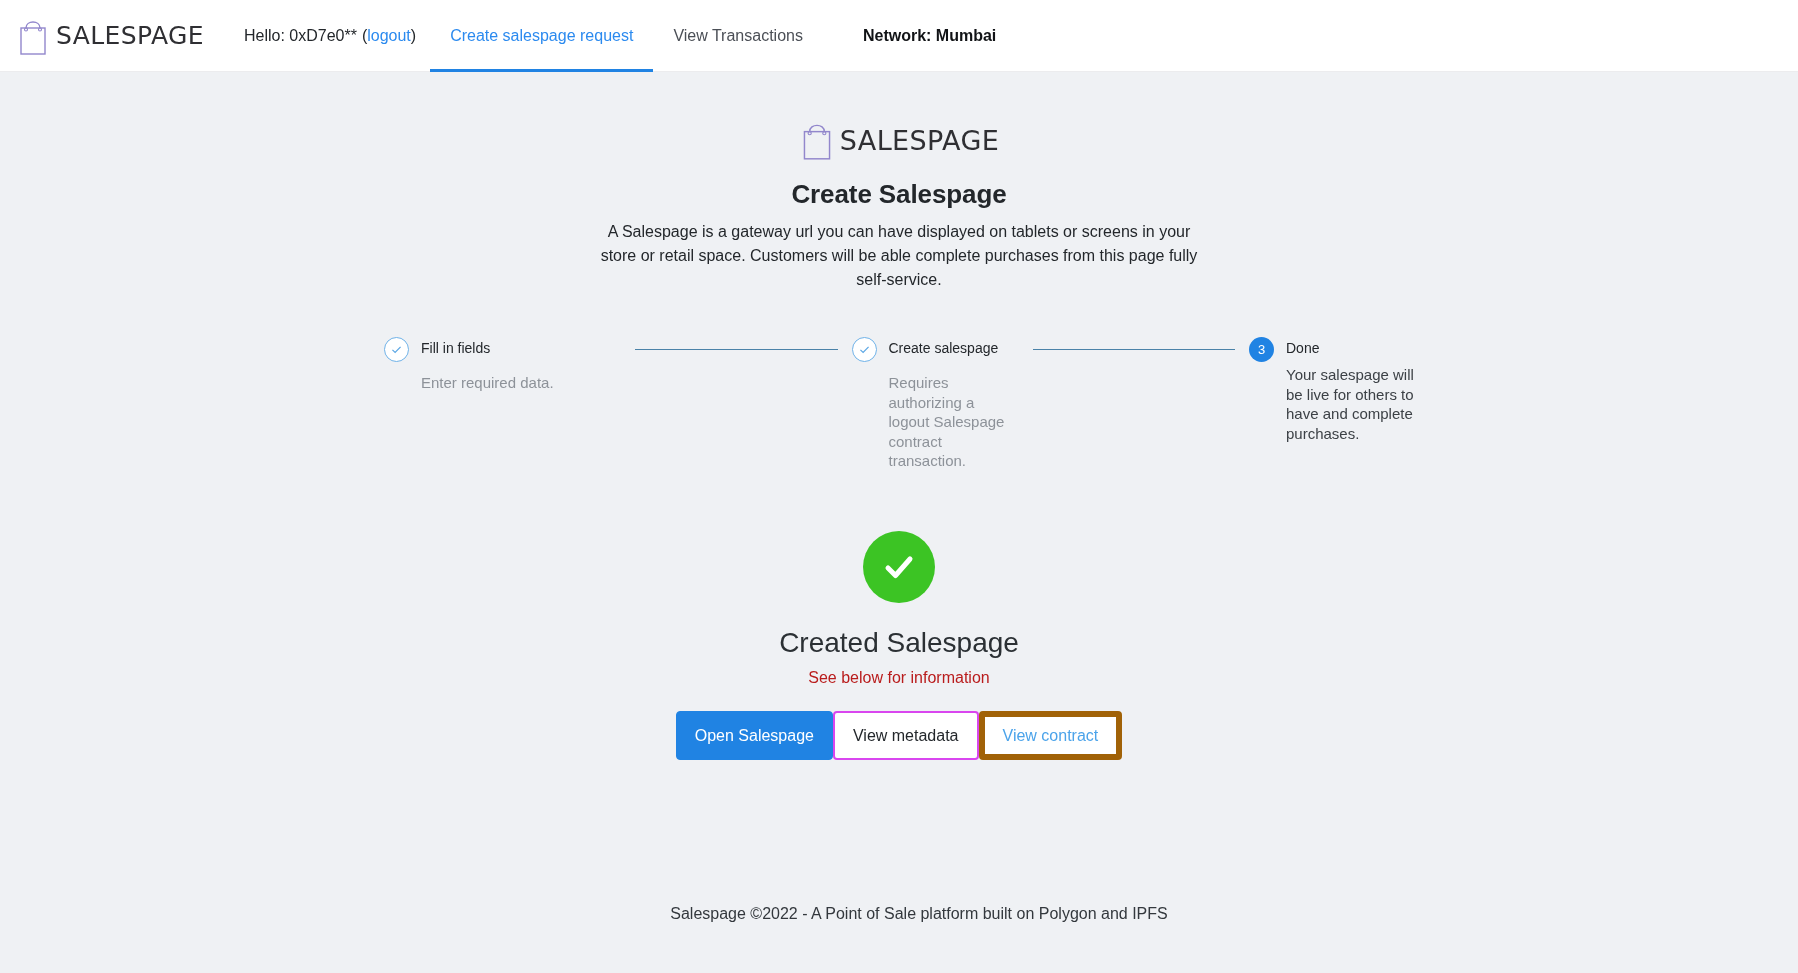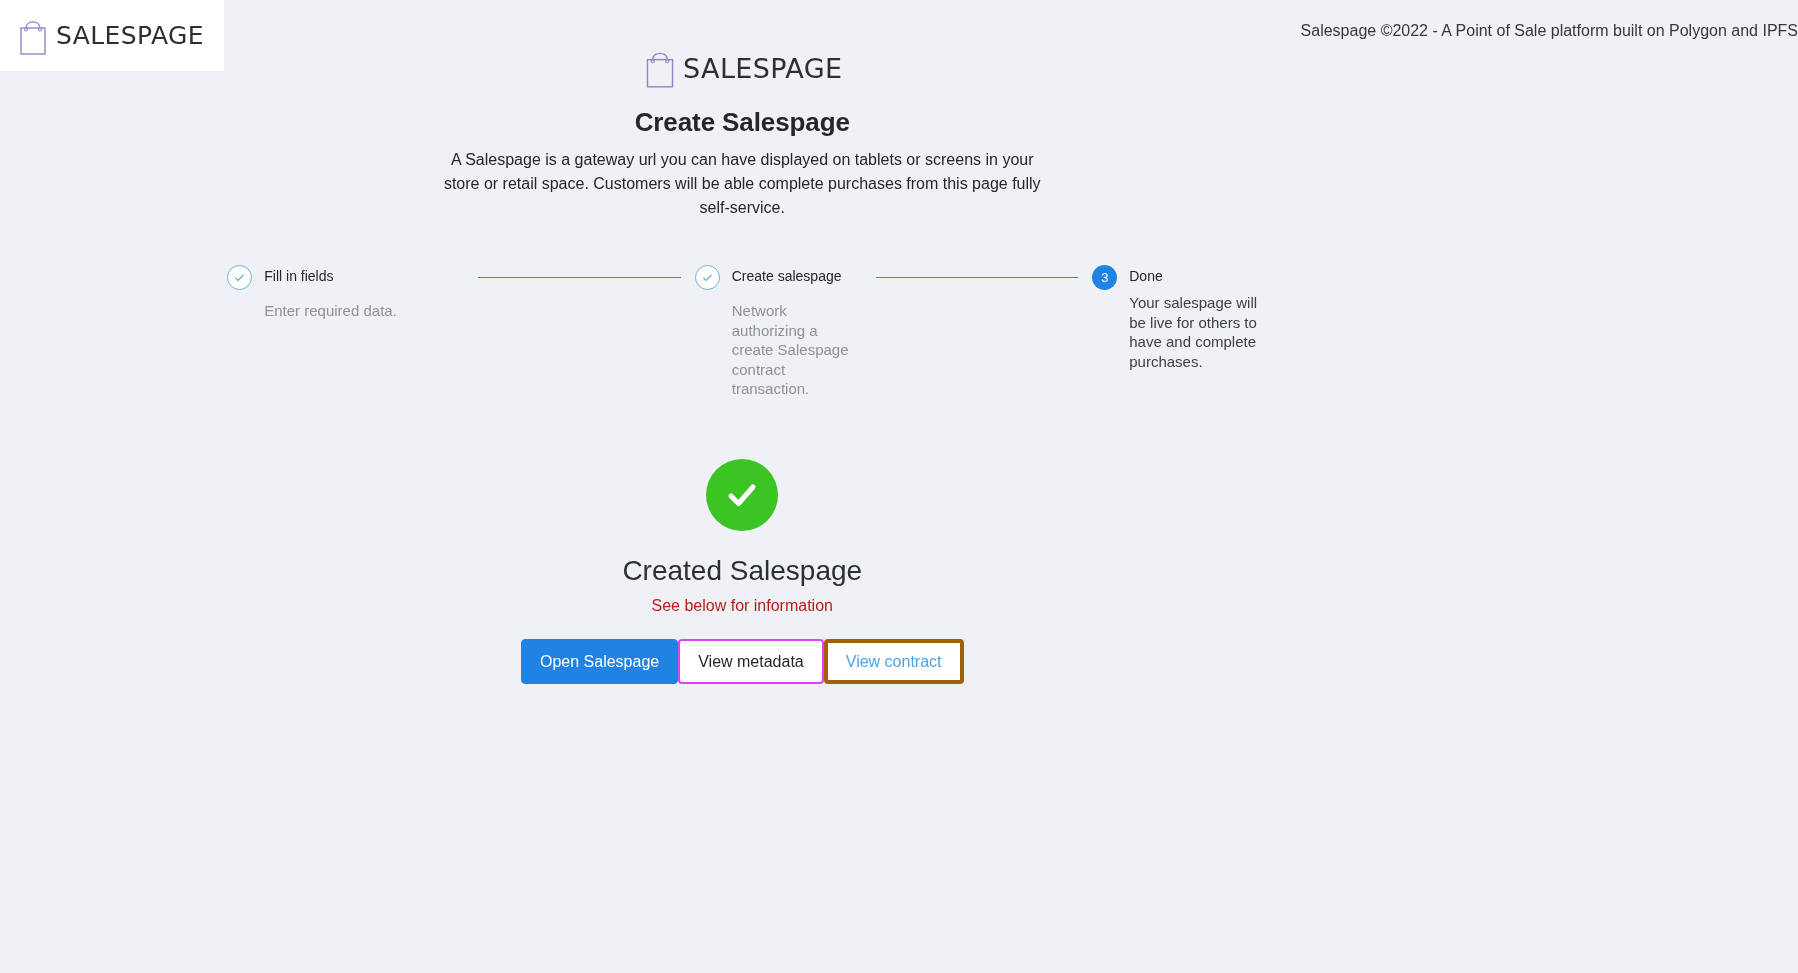--- a/index.html
+++ b/index.html
@@ -10,20 +10,21 @@
     background: #eff1f4;
     color: #212529;
     overflow: hidden;
   }
   .page {
     position: relative;
     width: 1798px;
     height: 973px;
     background: #eff1f4;
     display: flex;
+    flex-direction: column;
   }
 
   
   .header {
     position: relative;
     height: 72px;
     min-height: 72px;
     background: #ffffff;
     display: flex;
     align-items: center;
@@ -202,21 +203,21 @@
     border: 1px solid #2083e3;
   }
   .btn-light {
     background: #ffffff;
     color: #23272b;
     border: 2px solid #d946ef;
   }
   .btn-outline {
     background: #ffffff;
     color: #4ba3ea;
-    border: 4px solid #a16207;
+    border: 6px solid #a16207;
     text-align: right;
   }
 
   
   .footer {
     height: 90px;
     display: flex;
     align-items: flex-start;
     justify-content: center;
     padding-top: 22px;
@@ -236,20 +237,37 @@
         <svg class="bag-icon" width="34" height="44" viewBox="0 0 34 44">
           <path d="M10 14 C10 6, 24 6, 24 14" fill="none" stroke="#9287cc" stroke-width="1.4"></path>
           <rect x="5" y="14" width="24" height="26" fill="none" stroke="#9287cc" stroke-width="1.4"></rect>
           <circle cx="10" cy="15.5" r="1.5" fill="none" stroke="#9287cc" stroke-width="1.1"></circle>
           <circle cx="24" cy="15.5" r="1.5" fill="none" stroke="#9287cc" stroke-width="1.1"></circle>
         </svg>
       </span>
       <span class="brand-name">SALESPAGE</span>
     </div>
 
+    <div class="nav">
+      <div class="nav-item greeting">
+        <span>Hello: 0xD7e0**</span>
+        <span style="margin-left:5px">(</span>
+          <a class="logout-link">logout</a>
+          <span>)</span>
+      </div>
+      <div class="nav-item active">
+        <span>Create salespage request</span>
+      </div>
+      <div class="nav-item">
+        <span>View Transactions</span>
+      </div>
+      <div class="nav-item network">
+        <span>Network: Mumbai</span>
+      </div>
+    </div>
   </div>
 
   <div class="main">
 
     <div class="center-logo">
       <span>
         <svg class="bag-icon" width="36" height="46" viewBox="0 0 34 44">
           <path d="M10 14 C10 6, 24 6, 24 14" fill="none" stroke="#9287cc" stroke-width="1.4"></path>
           <rect x="5" y="14" width="24" height="26" fill="none" stroke="#9287cc" stroke-width="1.4"></rect>
           <circle cx="10" cy="15.5" r="1.5" fill="none" stroke="#9287cc" stroke-width="1.1"></circle>
@@ -279,21 +297,21 @@
       <div class="connector"></div>
 
       <div class="step">
         <div class="step-icon done">
           <svg width="13" height="13" viewBox="0 0 16 16">
             <polyline points="3,8.5 6.3,11.6 13,4.8" fill="none" stroke="#5aa6e4" stroke-width="1.5"></polyline>
           </svg>
         </div>
         <div class="step-body">
           <div class="step-label">Create salespage</div>
-          <div class="step-desc muted w2">Network authorizing a create Salespage contract transaction.</div>
+          <div class="step-desc muted w2">Requires authorizing a logout Salespage contract transaction.</div>
         </div>
       </div>
 
       <div class="connector"></div>
 
       <div class="step">
         <div class="step-icon current">3</div>
         <div class="step-body">
           <div class="step-label">Done</div>
           <div class="step-desc active w3">Your salespage will be live for others to have and complete purchases.</div>

